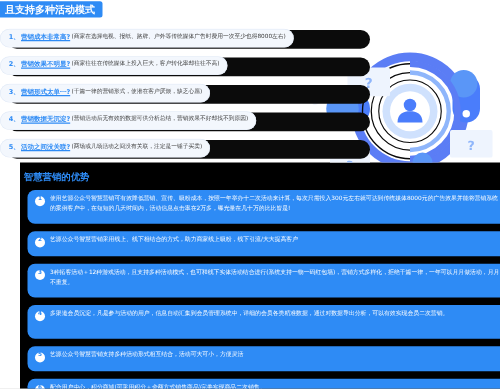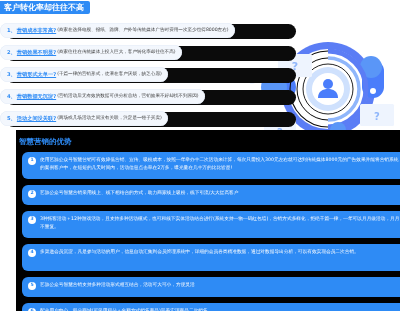--- a/index.html
+++ b/index.html
@@ -120,21 +120,21 @@
   .adv-card.tall{ min-height:27px; }
 </style>
 </head>
 <body>
 
 <div id="page">
 
   <div class="top-section">
 
     <div class="top-banner">
-      <span class="top-banner-text">客户转化率却往往不高</span>
+      <span class="top-banner-text">且支持多种活动模式</span>
     </div>
 
     <div class="illus">
       <svg viewBox="0 0 148 116" width="148" height="116">
 
         <circle cx="78" cy="57" r="47" fill="#5b7df5"></circle>
         <circle cx="78" cy="57" r="40" fill="#ffffff"></circle>
 
         <rect x="112" y="28" width="22" height="38" rx="11" fill="#4a7dfb"></rect>
         <circle cx="121" cy="35" r="11" fill="#5a96f7"></circle>

